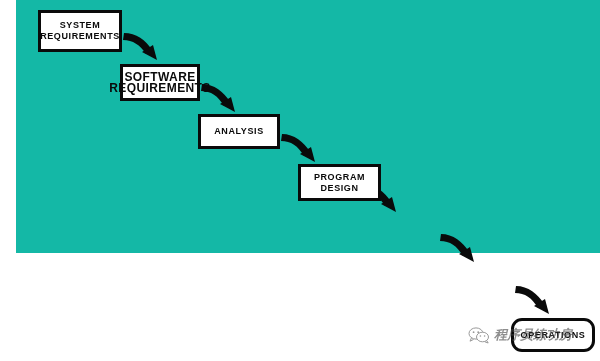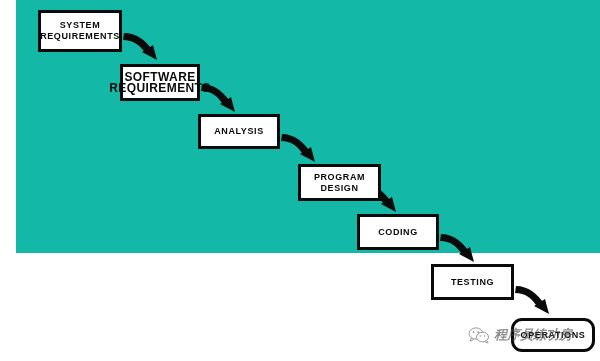--- a/index.html
+++ b/index.html
@@ -156,27 +156,21 @@
 
   <div class="stage-box" style="left:182px; top:114px; width:82px; height:35px;">
     <span class="stage-label">ANALYSIS</span>
   </div>
 
   <div class="stage-box" style="left:262px; top:164px; width:83px; height:37px;margin-left:20px;">
     <span class="stage-label">PROGRAM
 DESIGN</span>
   </div>
 
-  <div class="stage-box" style="left:341px; top:214px; width:82px; height:36px;">
-    <span class="stage-label">CODING</span>
-  </div>
 
-  <div class="stage-box" style="left:415px; top:264px; width:83px; height:36px;">
-    <span class="stage-label">TESTING</span>
-  </div>
 
   <div class="stage-box" style="left:495px; top:318px; width:84px; height:34px;border-radius:11px;">
     <span class="stage-label">OPERATIONS</span>
   </div>
 
   <div id="watermark">
     <span class="wm-logo">
       <svg viewBox="0 0 22 18" width="22" height="18" xmlns="http://www.w3.org/2000/svg">
         <g fill="none" stroke="#5a5a5a" stroke-width="1">
           <ellipse cx="8" cy="7.5" rx="7" ry="5.6"></ellipse>

